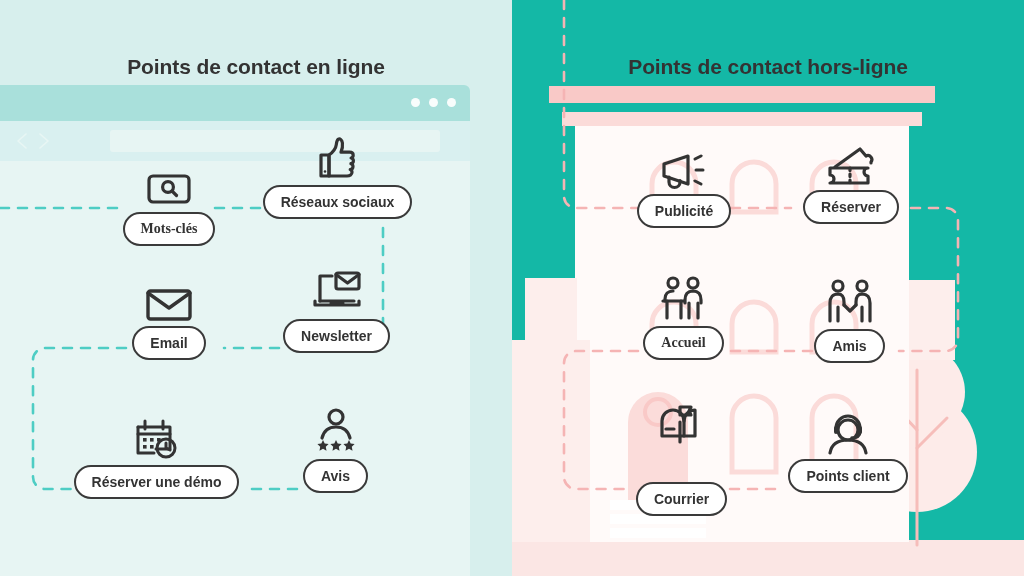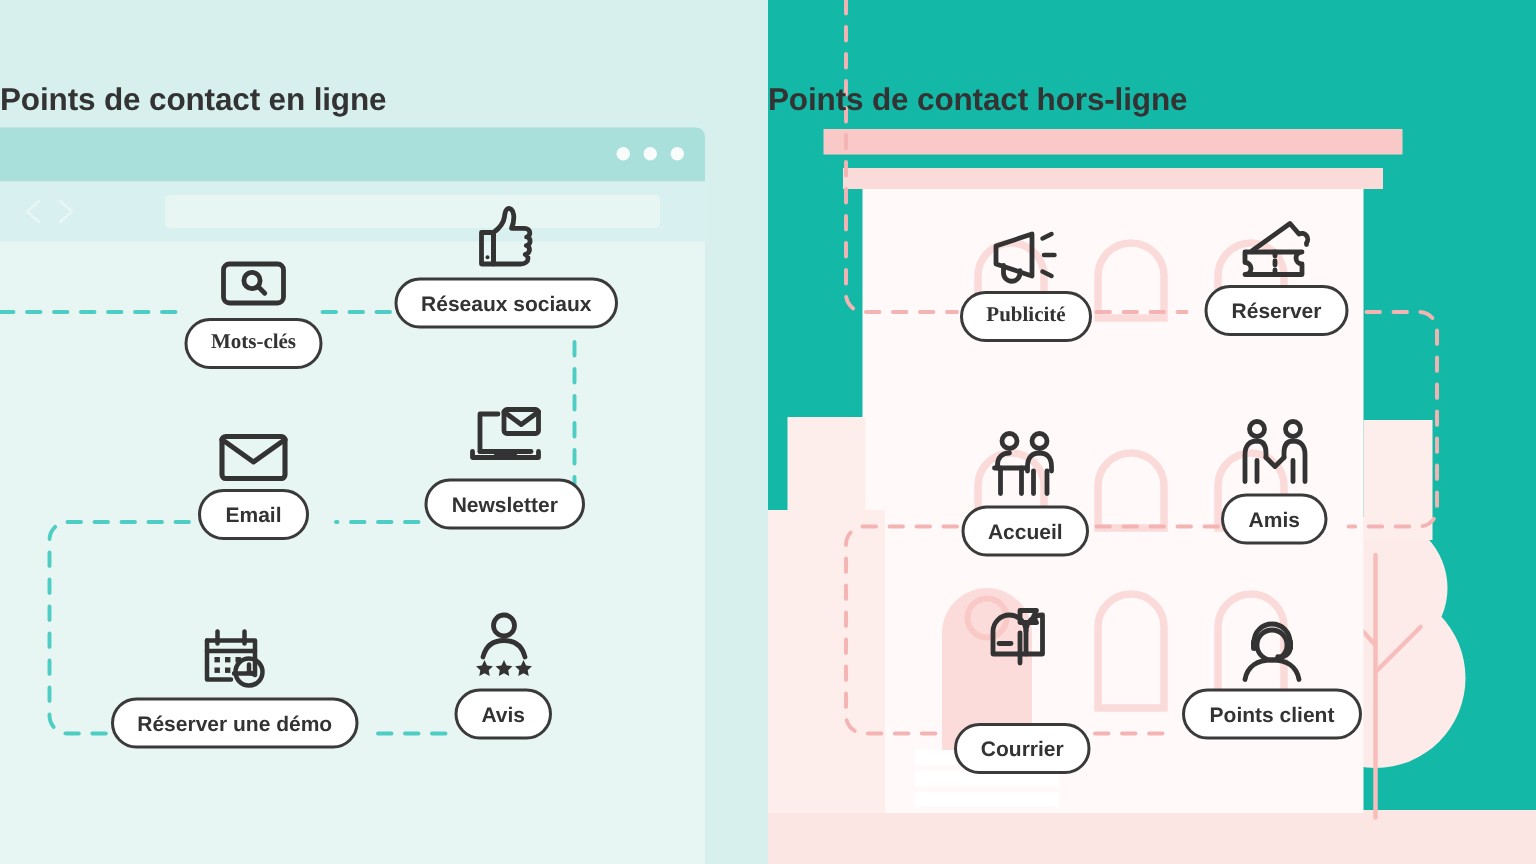--- a/index.html
+++ b/index.html
@@ -35,21 +35,21 @@
   }
   .browser-body{
     position:absolute;left:0;top:76px;width:512px;height:500px;background:#e7f5f3;
   }
 
   
   .bldg{position:absolute;left:0;top:0;width:512px;height:576px;}
 
   
   .panel-title{
-    position:absolute;top:38px;left:0;width:512px;
+    position:absolute;top:38px;left:0;width:512px;text-align:center;
     font-size:21px;font-weight:bold;color:#333333;letter-spacing:-0.1px;
     z-index:40;
   }
 
   
   .connectors{position:absolute;left:0;top:0;width:512px;height:576px;z-index:20;}
 
   
   .node{position:absolute;z-index:30;display:flex;flex-direction:column;align-items:center;}
   .node-icon{
@@ -247,21 +247,21 @@
         <path d="M219 208 H279"></path>
         <path d="M399 208 H434 a12 12 0 0 1 12 12 V339 a12 12 0 0 1 -12 12 H387"></path>
         <path d="M300 351 H216"></path>
         <path d="M126 351 H64 a12 12 0 0 0 -12 12 V477 a12 12 0 0 0 12 12 H119"></path>
         <path d="M218 489 H268"></path>
       </g>
     </svg>
 
     <h2 class="panel-title">Points de contact hors-ligne</h2>
 
-    <div class="node" style="left:125px;top:140px;width:94px;font-family:Liberation Serif, serif;">
+    <div class="node" style="left:125px;top:140px;width:94px;">
       <div class="node-icon">
         <svg width="48" height="40" viewBox="0 0 48 40" fill="none" stroke="#333" stroke-width="3.2" stroke-linecap="round" stroke-linejoin="round">
           <path d="M4 14 L4 26 L28 34 L28 6 Z"></path>
           <path d="M9 27 L9 32 a5.5 5.5 0 0 0 11 0 L20 30.5"></path>
           <g stroke-width="3">
             <line x1="35" y1="9" x2="41" y2="6"></line>
             <line x1="36" y1="20" x2="43" y2="20"></line>
             <line x1="35" y1="31" x2="41" y2="34"></line>
           </g>
         </svg>
@@ -273,21 +273,21 @@
       <div class="node-icon">
         <svg width="50" height="42" viewBox="0 0 50 42" fill="none" stroke="#333" stroke-width="3.2" stroke-linecap="round" stroke-linejoin="round">
           <path d="M4 24 L4 31 a4 4 0 0 1 0 8 L4 39 L42 39 L42 32 a4 4 0 0 1 0 -8 L42 24 Z"></path>
           <line x1="24" y1="24" x2="24" y2="39" stroke-dasharray="2.6 3.4"></line>
           <path d="M9 23 L34 5 L40 12 a4 4 0 0 1 5 6 L45 19"></path>
         </svg>
       </div>
       <div class="pill">Réserver</div>
     </div>
 
-    <div class="node" style="left:127px;top:283px;width:89px;">
+    <div class="node" style="left:127px;top:272px;width:89px;font-family:Liberation Serif, serif;">
       <div class="node-icon">
         <svg width="48" height="46" viewBox="0 0 48 46" fill="none" stroke="#333" stroke-width="3.2" stroke-linecap="round" stroke-linejoin="round">
           <circle cx="13" cy="7" r="5"></circle>
           <path d="M13 15 C8 15 5 18 5 23 L5 25"></path>
           <circle cx="33" cy="7" r="5"></circle>
           <path d="M33 15 C28 15 25 18 25 24 L25 27"></path>
           <path d="M41 27 L41 24 C41 18 38 15 33 15"></path>
           <line x1="3" y1="25" x2="24" y2="25"></line>
           <line x1="7" y1="25" x2="7" y2="42"></line>
           <line x1="21" y1="25" x2="21" y2="42"></line>

